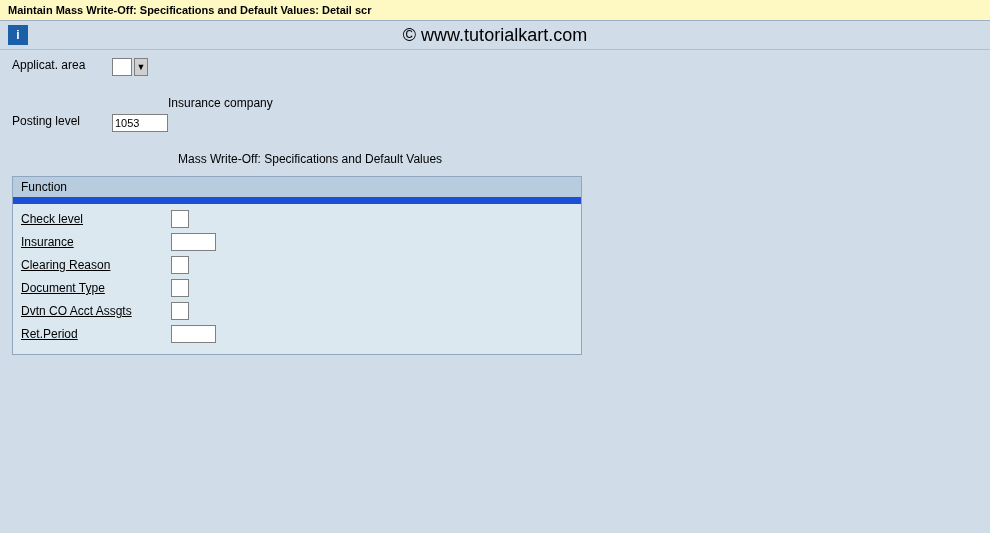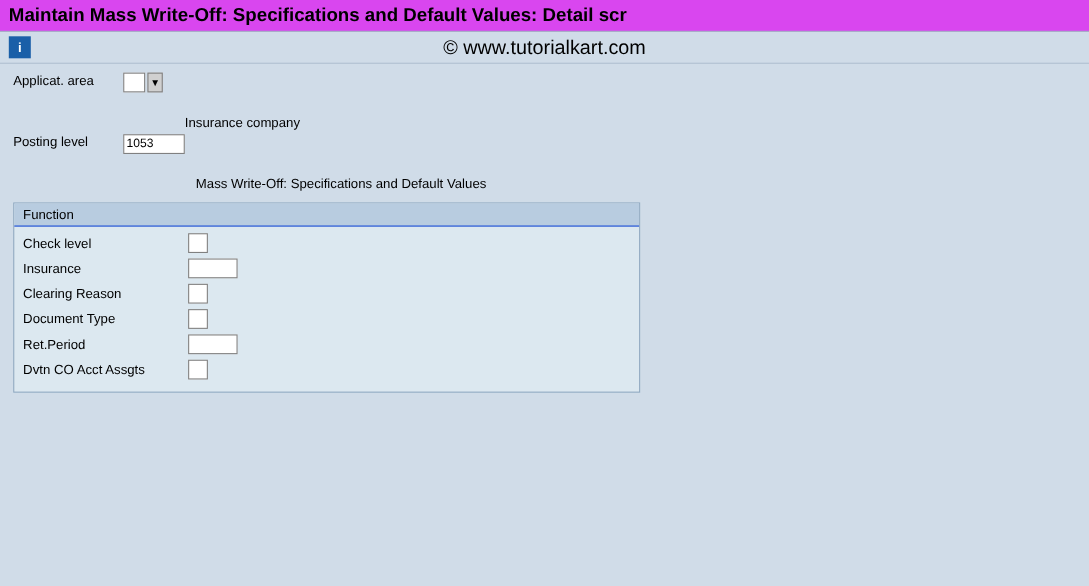--- a/index.html
+++ b/index.html
@@ -11,25 +11,25 @@
     body {
       width: 990px;
       height: 533px;
       background-color: #d0dce8;
       font-family: Arial, sans-serif;
       font-size: 12px;
       overflow: hidden;
     }
 
     .title-bar {
-      background-color: #d946ef;
+      background-color: #fef9c3;
       border-bottom: 1px solid #a0b0c0;
       padding: 4px 8px;
       font-weight: bold;
-      font-size: 17px;
+      font-size: 11px;
       color: #000;
     }
 
     .toolbar {
       background-color: #d0dce8;
       padding: 4px 8px;
       display: flex;
       align-items: center;
       border-bottom: 1px solid #b0c0d0;
       position: relative;
@@ -99,25 +99,26 @@
       width: 570px;
       padding: 0;
     }
 
     .function-title {
       background-color: #b8cce0;
       padding: 3px 8px;
       font-size: 12px;
       font-weight: normal;
       color: #000;
-      border-bottom: 1px solid #1d4ed8;
+      border-bottom: 7px solid #1d4ed8;
     }
 
     .function-body {
       padding: 6px 8px;
+      text-decoration: underline;
     }
 
     .function-row {
       display: flex;
       align-items: center;
       margin-bottom: 5px;
     }
 
     .function-label {
       width: 150px;
@@ -216,25 +217,25 @@
         <span class="function-label">Clearing Reason</span>
         <div class="function-checkbox"></div>
       </div>
 
       <div class="function-row">
         <span class="function-label">Document Type</span>
         <div class="function-checkbox"></div>
       </div>
 
       <div class="function-row">
+        <span class="function-label">Dvtn CO Acct Assgts</span>
+        <div class="function-checkbox"></div>
+      </div>
+
+      <div class="function-row">
         <span class="function-label">Ret.Period</span>
         <input class="function-input-wide" type="text" value="" style="">
       </div>
 
-      <div class="function-row">
-        <span class="function-label">Dvtn CO Acct Assgts</span>
-        <div class="function-checkbox"></div>
-      </div>
-
     </div>
   </div>
 
 </div>
 
 </body></html>

